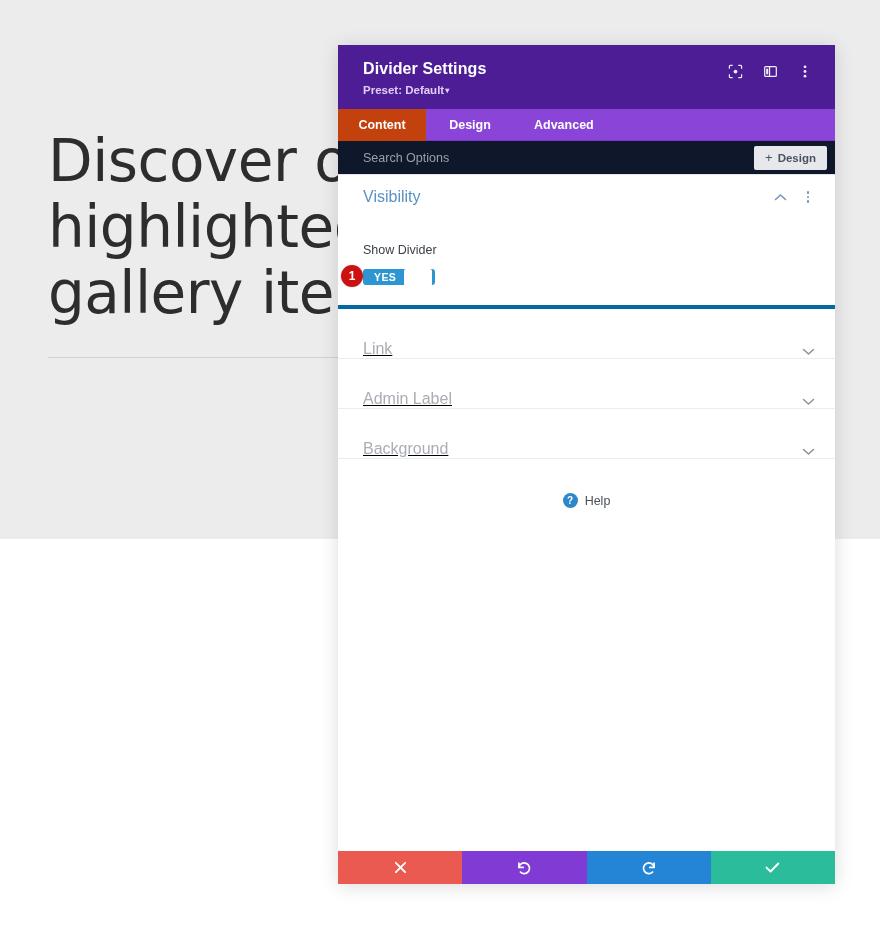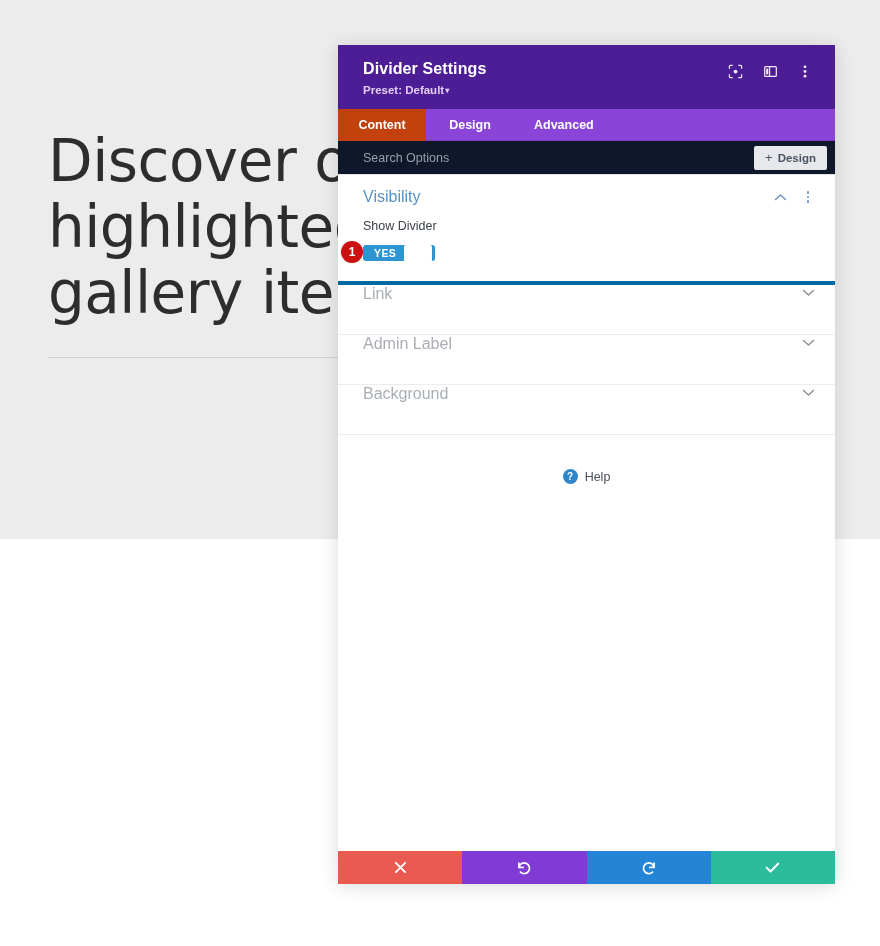--- a/index.html
+++ b/index.html
@@ -215,20 +215,21 @@
     cursor: pointer;
   }
   .kebab i { width: 2.5px; height: 2.5px; border-radius: 50%; background: #6e93b8; display:block; }
 
   .field-row { padding: 0 25px; position: relative; }
   .field-label {
     font-size: 12.5px;
     color: #3a3f47;
     margin-bottom: 10px;
     display: block;
+    margin-top: 24px;
   }
 
   
   .toggle-wrap { position: relative; display: inline-block; }
   .yes-no-toggle {
     display: inline-flex;
     align-items: center;
     height: 16px;
     background: #2d96d2;
     border-radius: 3px;
@@ -264,25 +265,26 @@
     display: flex;
     align-items: center;
     justify-content: center;
     z-index: 5;
     box-shadow: 0 0 0 1px rgba(0,0,0,0.05);
   }
 
   .opt-group-closed {
     height: 50px;
     display: flex;
-    align-items: flex-start;
+    align-items: flex-end;
     justify-content: space-between;
     padding: 0 20px 0 25px;
     border-bottom: 1px solid #eaeced;
     cursor: pointer;
+    text-decoration: underline;
   }
   .group-title-closed {
     color: #a9aeb5;
     font-size: 16px;
     font-weight: normal;
   }
 
   .help-row {
     display: flex;
     align-items: center;

